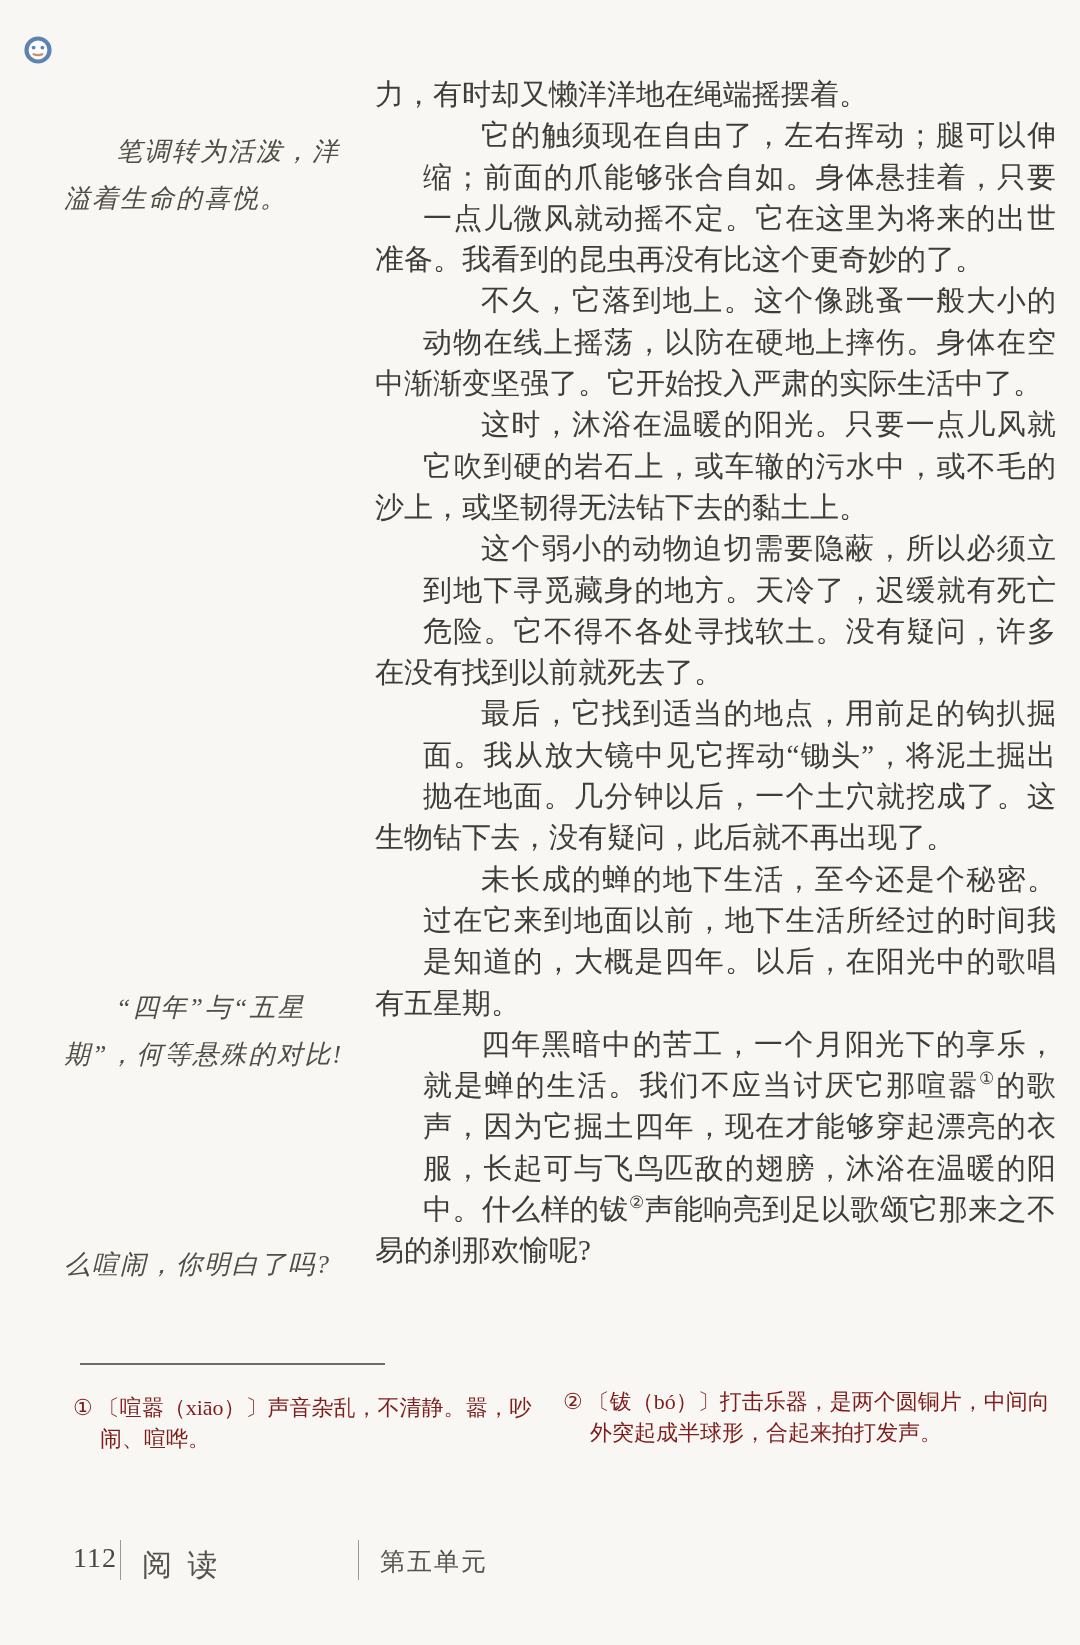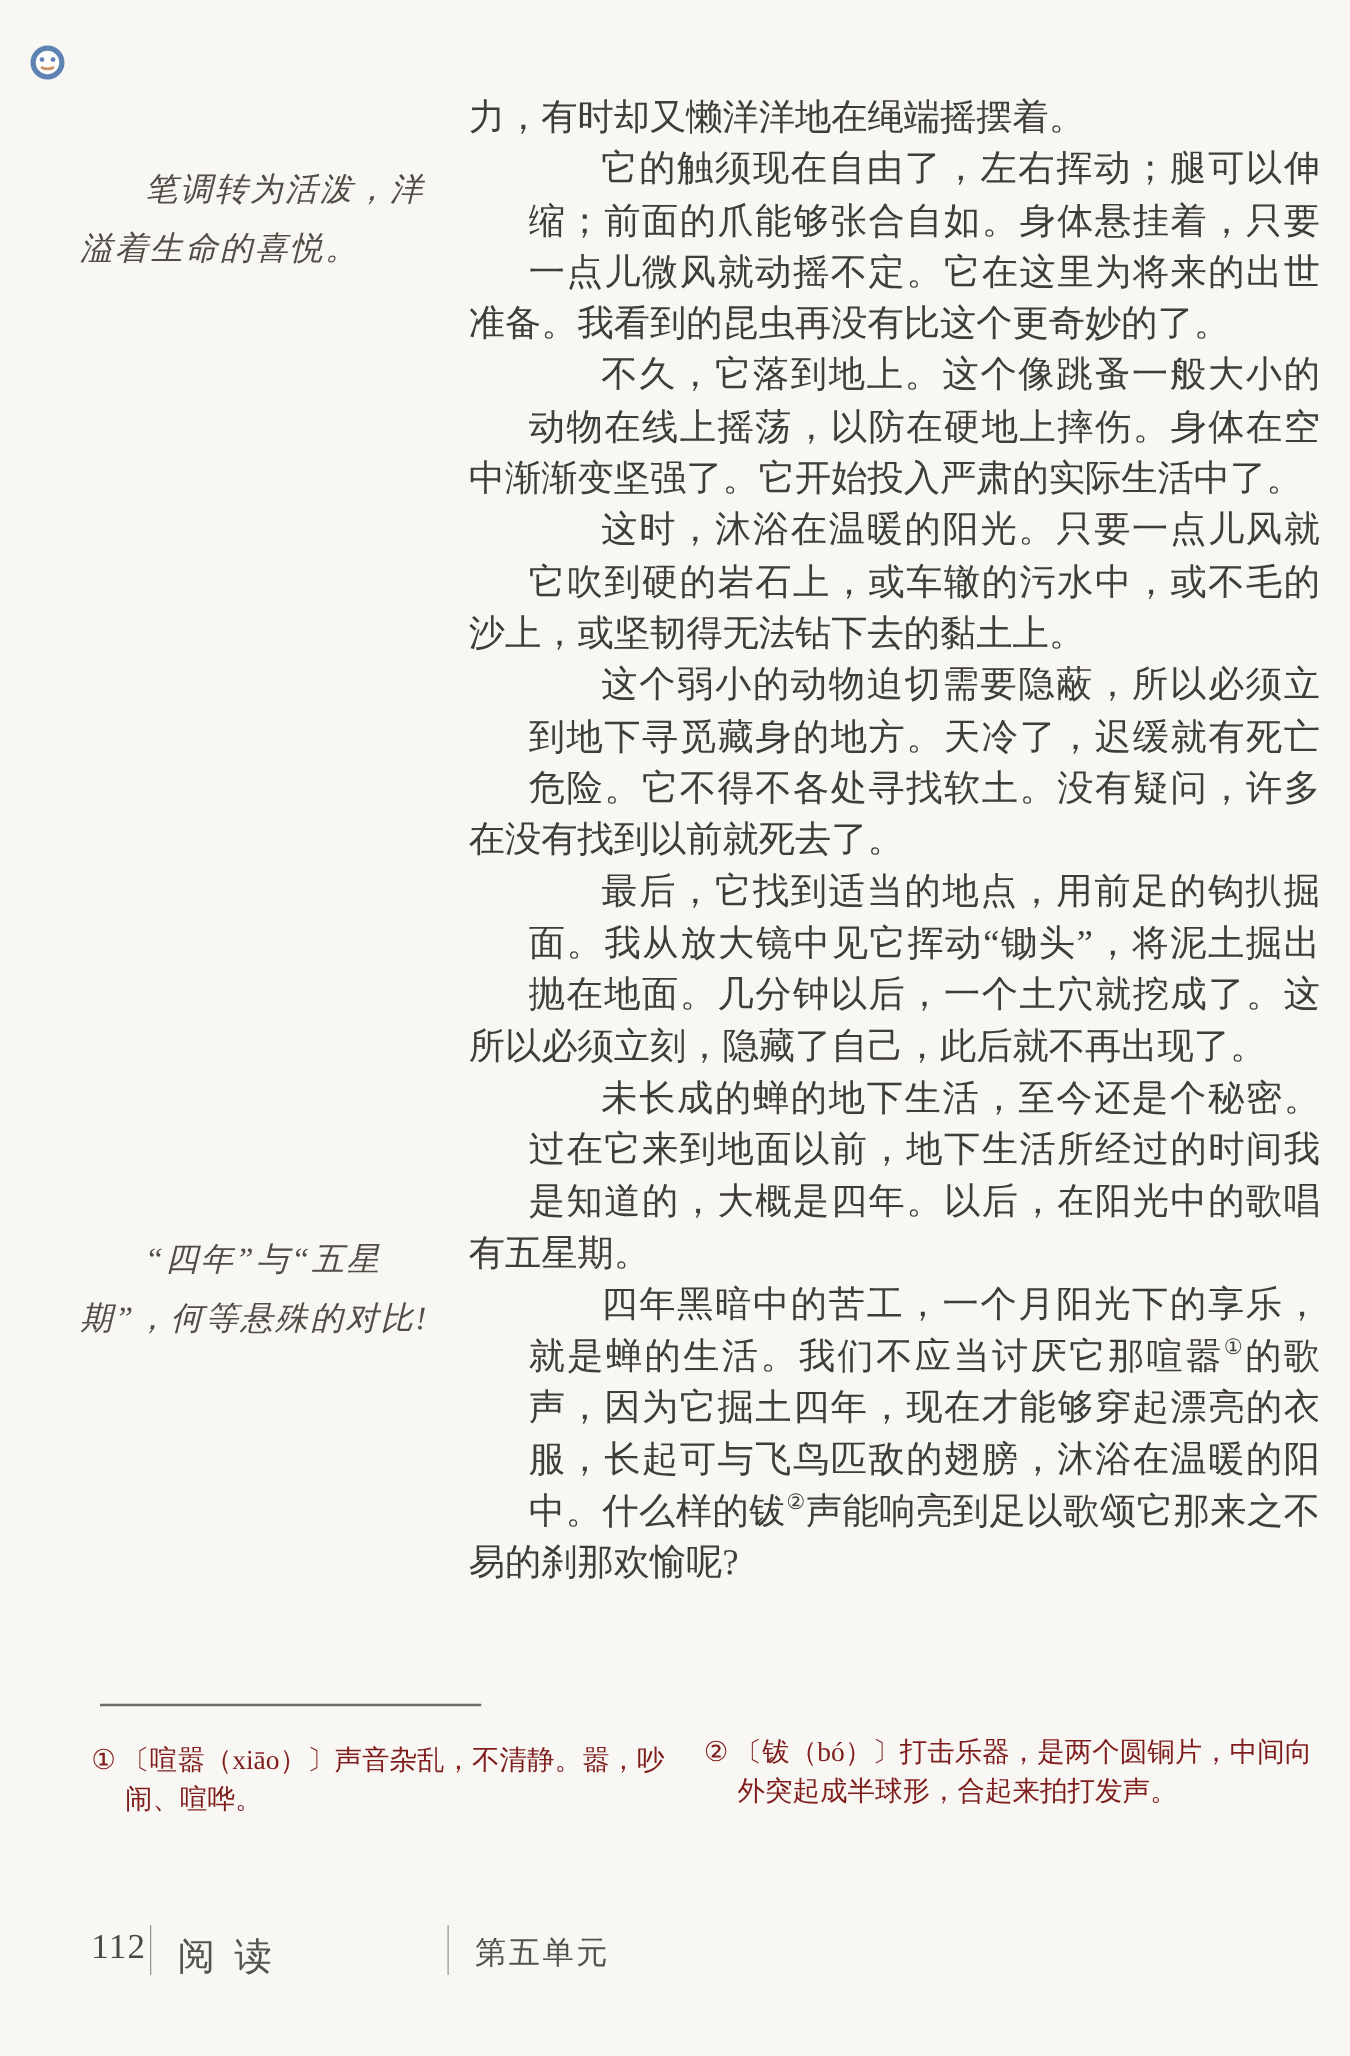--- a/index.html
+++ b/index.html
@@ -66,20 +66,21 @@
   <aside id="margin-notes">
       <div class="note note0">
         <div class="nline ind">笔调转为活泼，洋</div>
         <div class="nline">溢着生命的喜悦。</div>
       </div>
       <div class="note note1">
         <div class="nline ind">“四年”与“五星</div>
         <div class="nline">期”，何等悬殊的对比!</div>
       </div>
       <div class="note note2">
+        <div class="nline">么喧闹，你明白了吗?</div>
       </div>
     </aside>
 
   <main id="body-text">
       <div class="bline">力，有时却又懒洋洋地在绳端摇摆着。</div>
       <div class="bline ind fill">它的触须现在自由了，左右挥动；腿可以伸</div>
       <div class="bline fill">缩；前面的爪能够张合自如。身体悬挂着，只要有</div>
       <div class="bline fill">一点儿微风就动摇不定。它在这里为将来的出世做</div>
       <div class="bline">准备。我看到的昆虫再没有比这个更奇妙的了。</div>
       <div class="bline ind fill">不久，它落到地上。这个像跳蚤一般大小的小</div>
@@ -88,21 +89,21 @@
       <div class="bline ind fill">这时，沐浴在温暖的阳光。只要一点儿风就能把</div>
       <div class="bline fill">它吹到硬的岩石上，或车辙的污水中，或不毛的黄</div>
       <div class="bline">沙上，或坚韧得无法钻下去的黏土上。</div>
       <div class="bline ind fill">这个弱小的动物迫切需要隐蔽，所以必须立刻</div>
       <div class="bline fill">到地下寻觅藏身的地方。天冷了，迟缓就有死亡的</div>
       <div class="bline fill">危险。它不得不各处寻找软土。没有疑问，许多是</div>
       <div class="bline">在没有找到以前就死去了。</div>
       <div class="bline ind fill">最后，它找到适当的地点，用前足的钩扒掘地</div>
       <div class="bline fill">面。我从放大镜中见它挥动“锄头”，将泥土掘出</div>
       <div class="bline fill">抛在地面。几分钟以后，一个土穴就挖成了。这小</div>
-      <div class="bline">所以必须立刻，隐藏了自己，此后就不再出现了。</div>
+      <div class="bline">生物钻下去，没有疑问，此后就不再出现了。</div>
       <div class="bline ind fill">未长成的蝉的地下生活，至今还是个秘密。不</div>
       <div class="bline fill">过在它来到地面以前，地下生活所经过的时间我们</div>
       <div class="bline fill">是知道的，大概是四年。以后，在阳光中的歌唱只</div>
       <div class="bline">有五星期。</div>
       <div class="bline ind fill">四年黑暗中的苦工，一个月阳光下的享乐，这</div>
       <div class="bline fill">就是蝉的生活。我们不应当讨厌它那喧嚣<sup class="ref">①</sup>的歌</div>
       <div class="bline fill">声，因为它掘土四年，现在才能够穿起漂亮的衣</div>
       <div class="bline fill">服，长起可与飞鸟匹敌的翅膀，沐浴在温暖的阳光</div>
       <div class="bline fill">中。什么样的钹<sup class="ref">②</sup>声能响亮到足以歌颂它那来之不</div>
       <div class="bline">易的刹那欢愉呢?</div>

